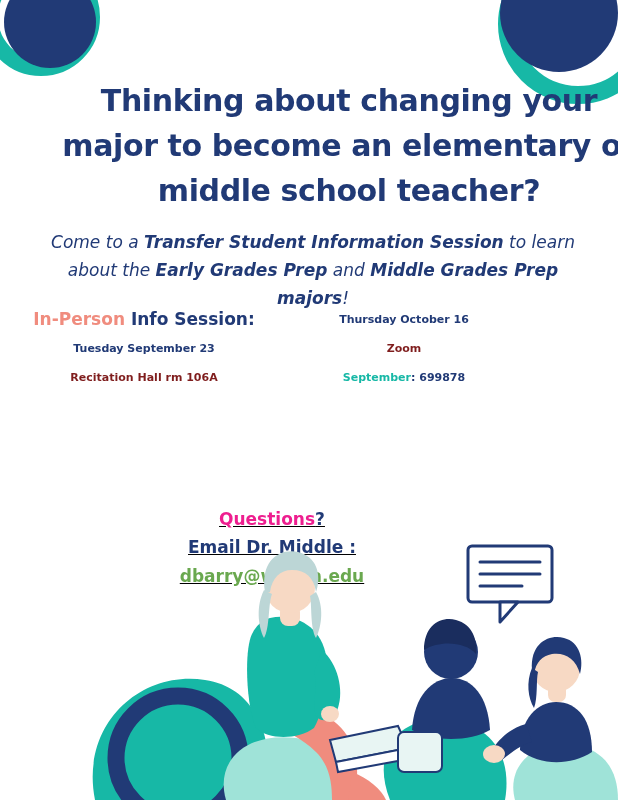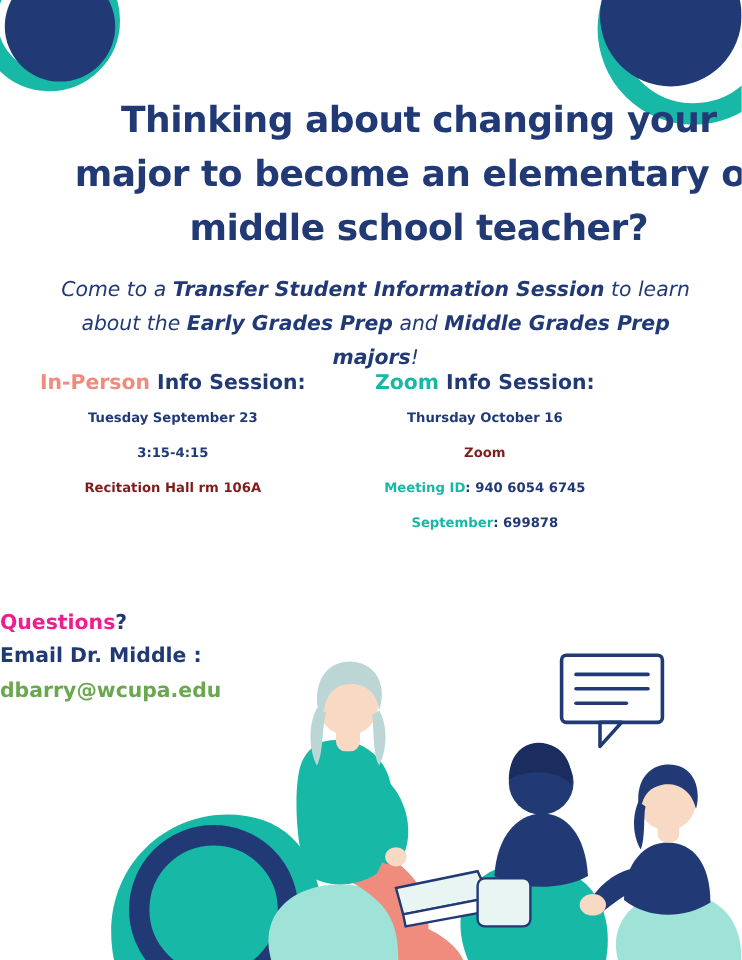--- a/index.html
+++ b/index.html
@@ -127,20 +127,22 @@
   .accent-navy  { color: #213a76; }
 
   .col-line.teal { color: #7f1d1d; }
 
   
   .questions {
     position: absolute;
     top: 505px;
     left: 0;
     width: 544px;
+    text-align: center;
+    text-decoration: underline;
   }
   .q-line1 {
     font-weight: bold;
     font-size: 17px;
     line-height: 28px;
     color: #213a76;
   }
   .q-line2 {
     font-weight: bold;
     font-size: 17px;
@@ -180,33 +182,26 @@
     <span>Come to a </span><b>Transfer Student Information Session</b><span> to learn about the </span><b>Early Grades Prep</b><span> and </span><b>Middle Grades Prep majors</b><span>!</span>
   </div>
 
   <div class="cols">
 
     <div class="col">
       <div class="col-title">
         <span class="accent-coral">In-Person</span><span class="accent-navy"> Info Session:</span>
       </div>
       <div class="col-line accent-navy">Tuesday September 23</div>
-      <div class="col-line accent-navy">3:15-4:15</div>
       <div class="col-line teal">Recitation Hall  rm 106A</div>
     </div>
 
     <div class="col">
-      <div class="col-title">
-        <span class="accent-teal">Zoom</span><span class="accent-navy"> Info Session:</span>
-      </div>
       <div class="col-line accent-navy">Thursday October 16</div>
       <div class="col-line teal">Zoom</div>
-      <div class="col-line">
-        <span class="accent-teal">Meeting ID</span><span class="accent-navy">: 940 6054 6745</span>
-      </div>
       <div class="col-line">
         <span class="accent-teal">September</span><span class="accent-navy">: 699878</span>
       </div>
     </div>
 
   </div>
 
   <div class="questions">
     <div class="q-line1">
       <span class="accent-pink">Questions</span><span class="accent-navy">?</span>

